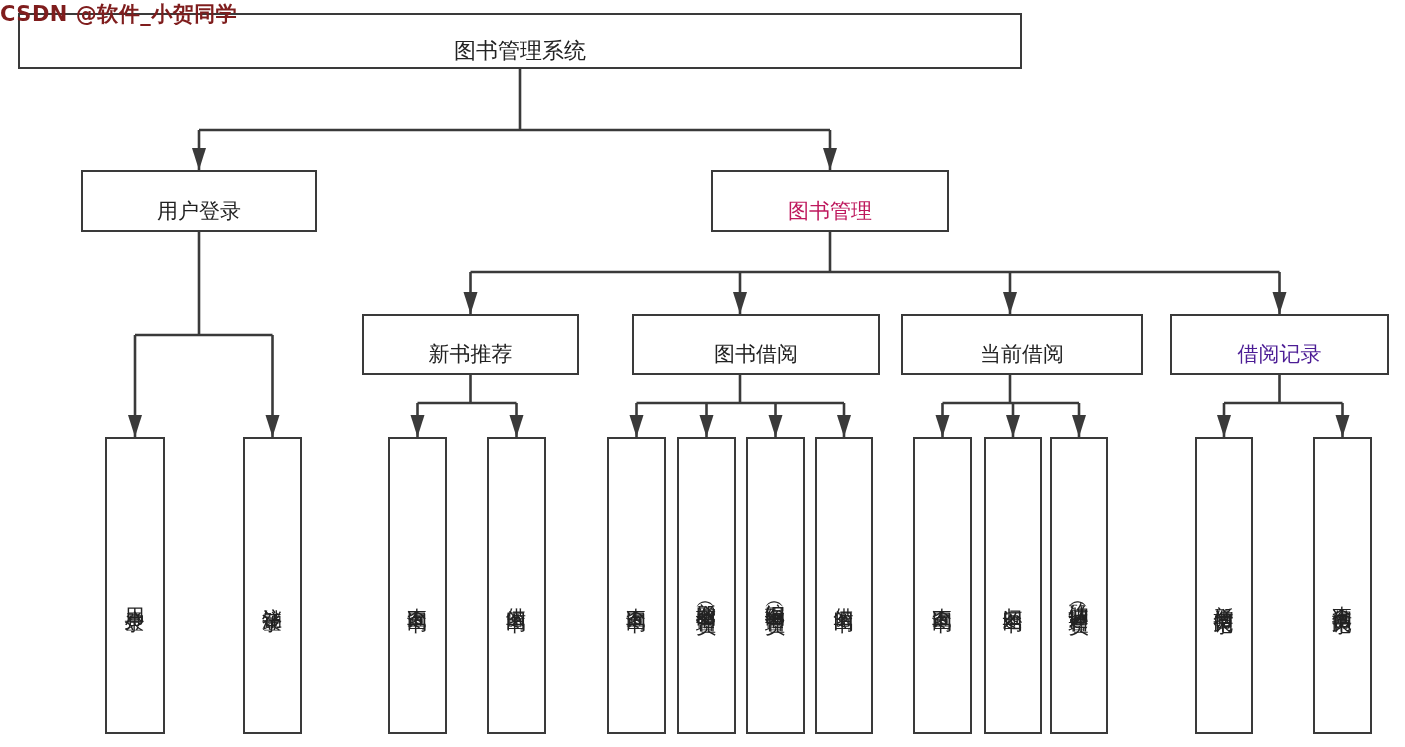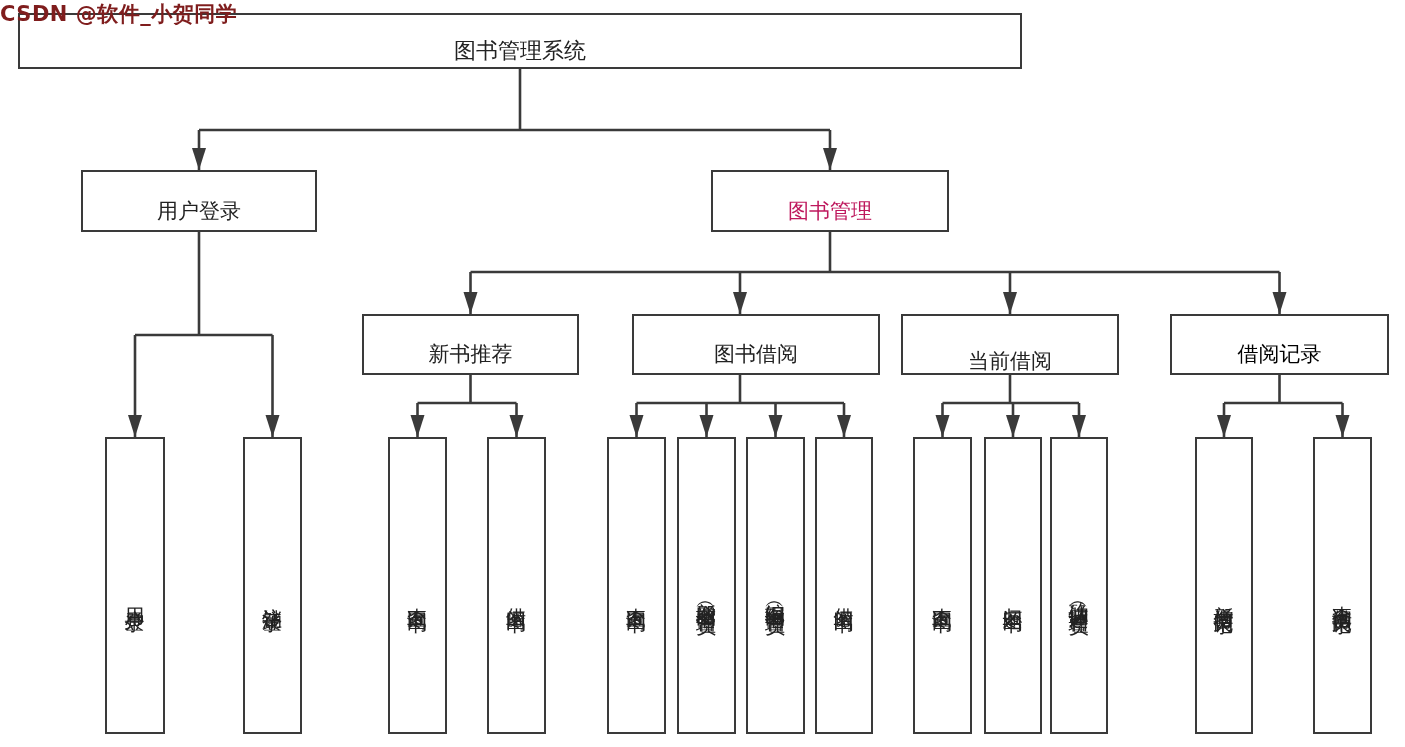--- a/index.html
+++ b/index.html
@@ -84,25 +84,25 @@
       </div>
       <div class="node horizontal" style="left: 711px; top: 170px; width: 238px; height: 62px; border-color: rgb(58, 58, 58); background: rgb(255, 255, 255);">
         <span class="node-label" style="color: #be185d;">图书管理</span>
       </div>
       <div class="node horizontal" style="left: 362px; top: 314px; width: 217px; height: 61px; border-color: rgb(58, 58, 58); background: rgb(255, 255, 255);">
         <span class="node-label" style="color: rgb(34, 34, 34);">新书推荐</span>
       </div>
       <div class="node horizontal" style="left: 632px; top: 314px; width: 248px; height: 61px; border-color: rgb(58, 58, 58); background: rgb(255, 255, 255);">
         <span class="node-label" style="color: rgb(34, 34, 34);">图书借阅</span>
       </div>
-      <div class="node horizontal" style="left: 901px; top: 314px; width: 218px; height: 61px; border-color: rgb(58, 58, 58); background: rgb(255, 255, 255); align-items: flex-end;">
+      <div class="node horizontal" style="left: 901px; top: 314px; width: 242px; height: 61px; border-color: rgb(58, 58, 58); background: rgb(255, 255, 255);">
         <span class="node-label" style="color: rgb(34, 34, 34);">当前借阅</span>
       </div>
       <div class="node horizontal" style="left: 1170px; top: 314px; width: 219px; height: 61px; border-color: rgb(58, 58, 58); background: rgb(255, 255, 255);">
-        <span class="node-label" style="color: #000000;">借阅记录</span>
+        <span class="node-label" style="color: #4c1d95;">借阅记录</span>
       </div>
       <div class="node vertical" style="left: 105px; top: 437px; width: 60px; height: 297px; border-color: rgb(58, 58, 58); background: rgb(255, 255, 255);">
         <span class="node-label" style="color: rgb(34, 34, 34);">用户登录</span>
       </div>
       <div class="node vertical" style="left: 243px; top: 437px; width: 59px; height: 297px; border-color: rgb(58, 58, 58); background: rgb(255, 255, 255);">
         <span class="node-label" style="color: rgb(34, 34, 34);">注销登录</span>
       </div>
       <div class="node vertical" style="left: 388px; top: 437px; width: 59px; height: 297px; border-color: rgb(58, 58, 58); background: rgb(255, 255, 255);">
         <span class="node-label" style="color: rgb(34, 34, 34);">查询图书</span>
       </div>

